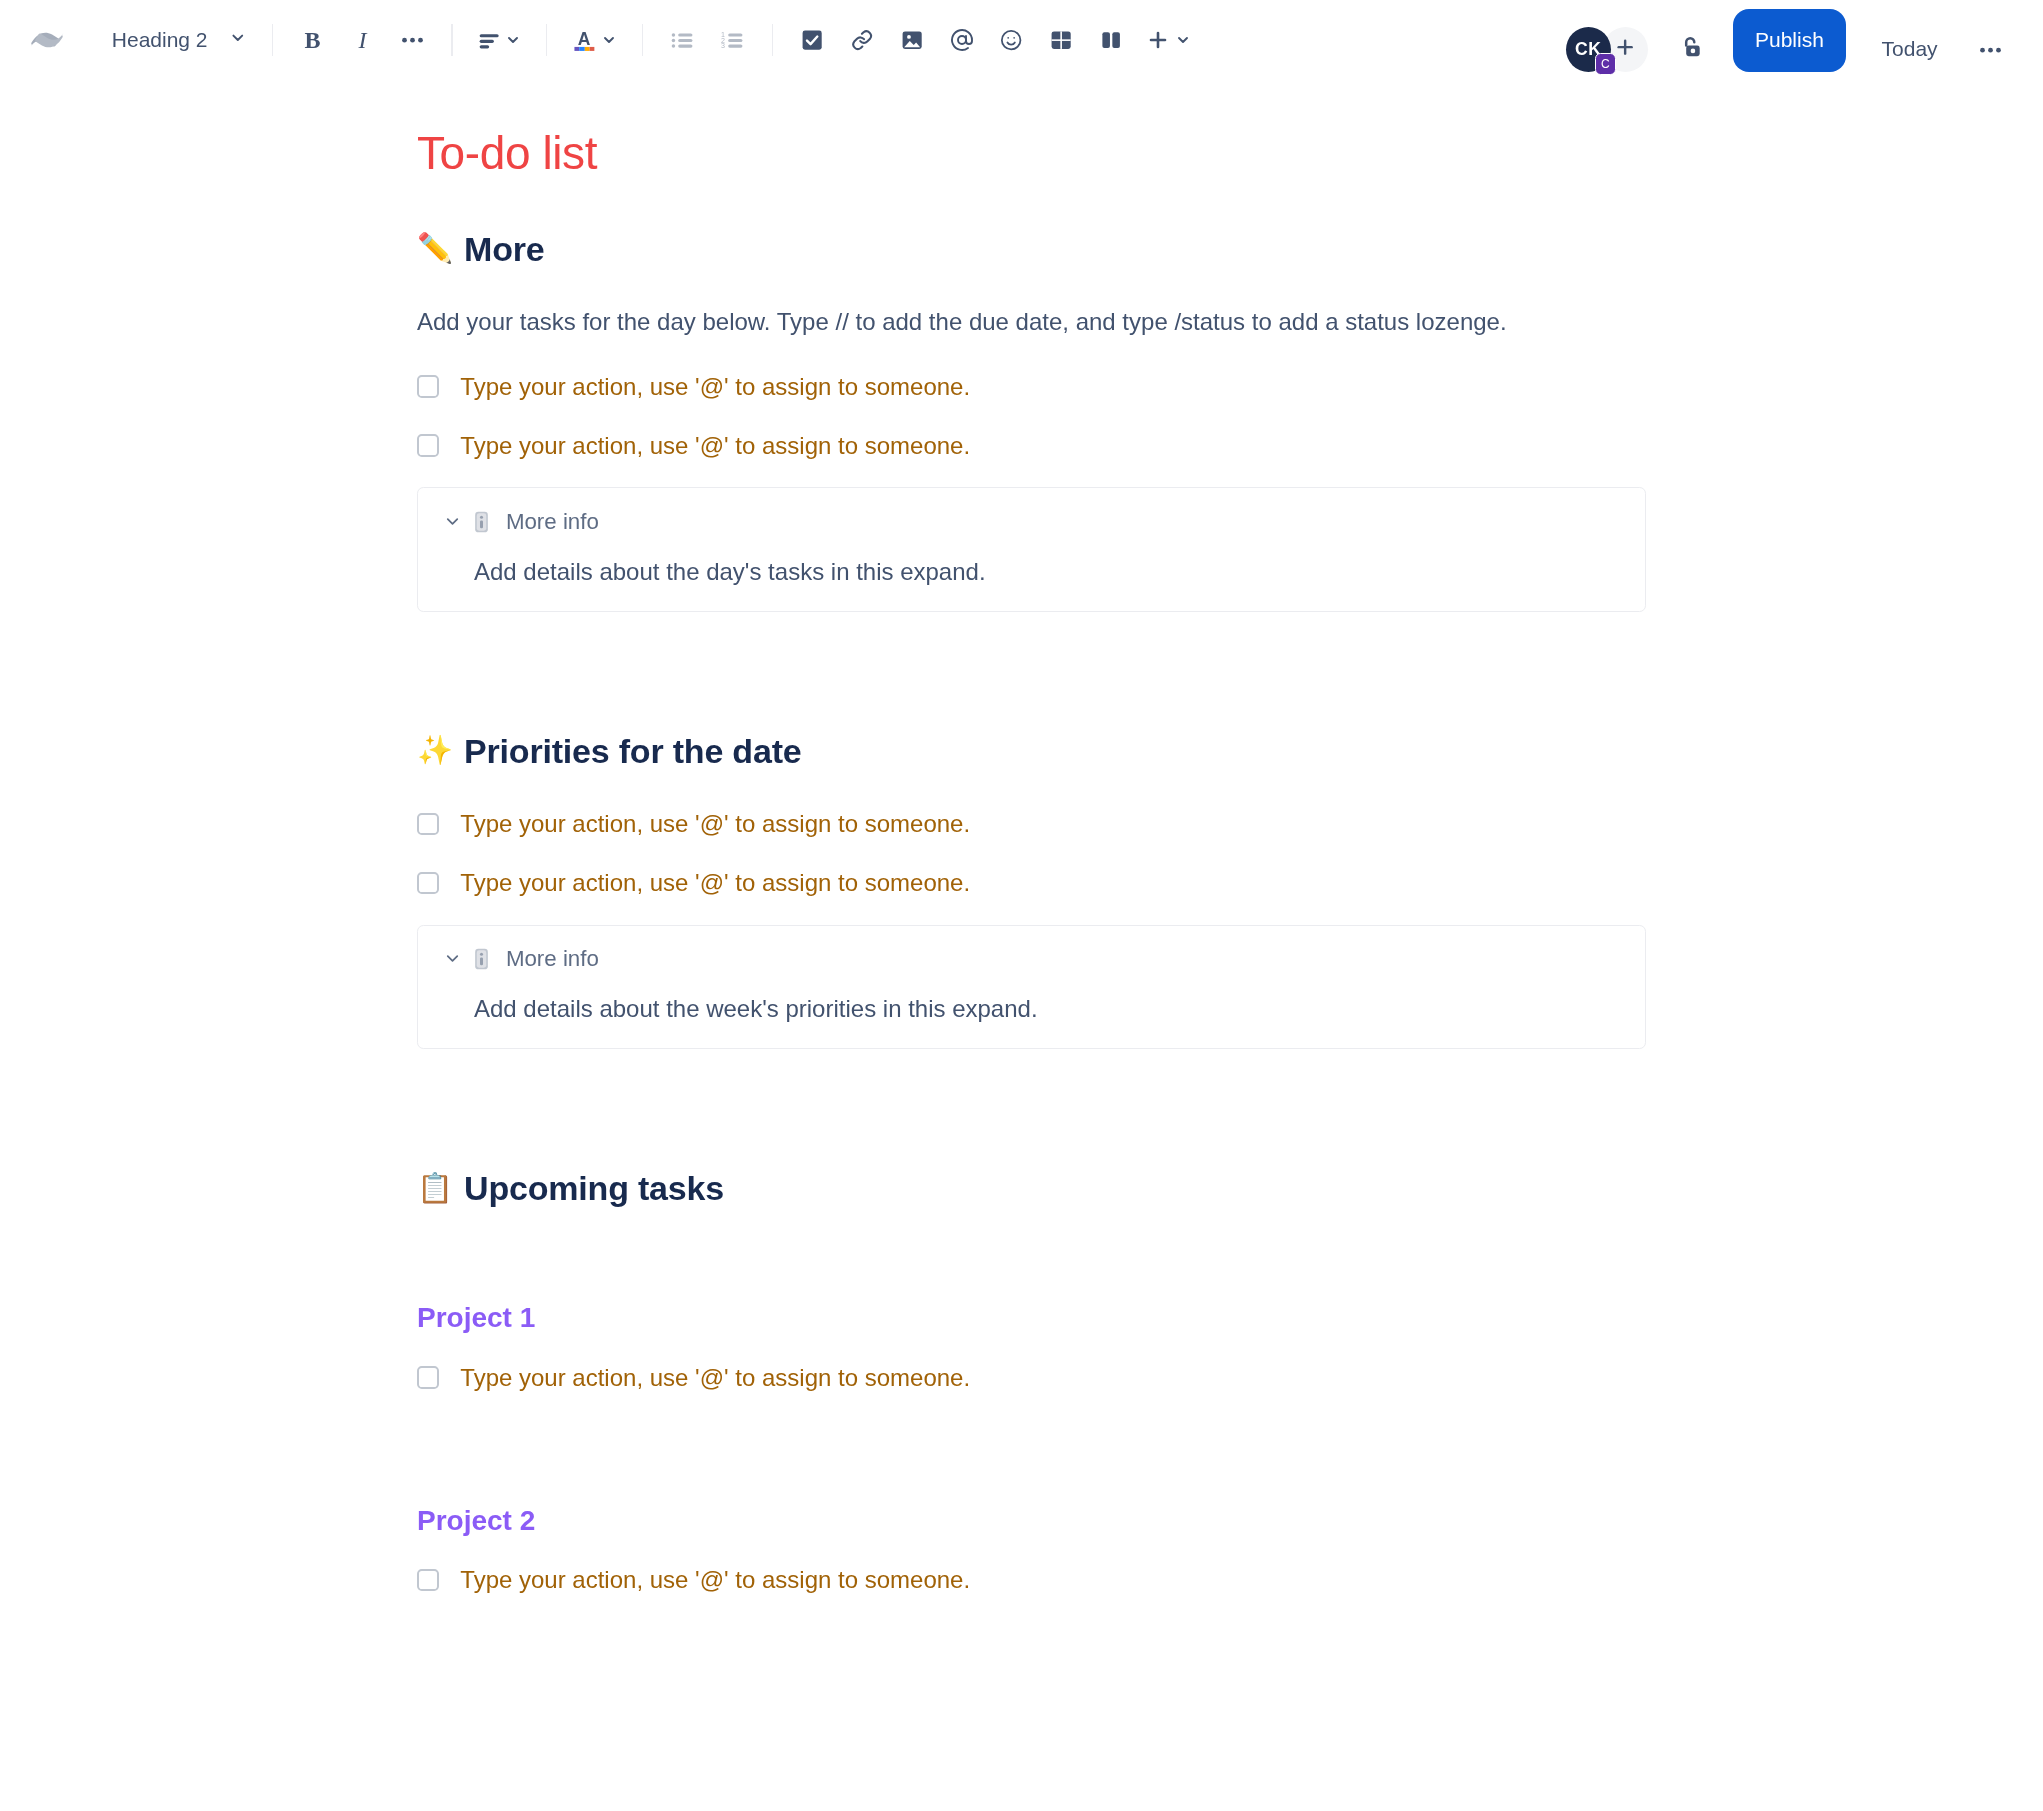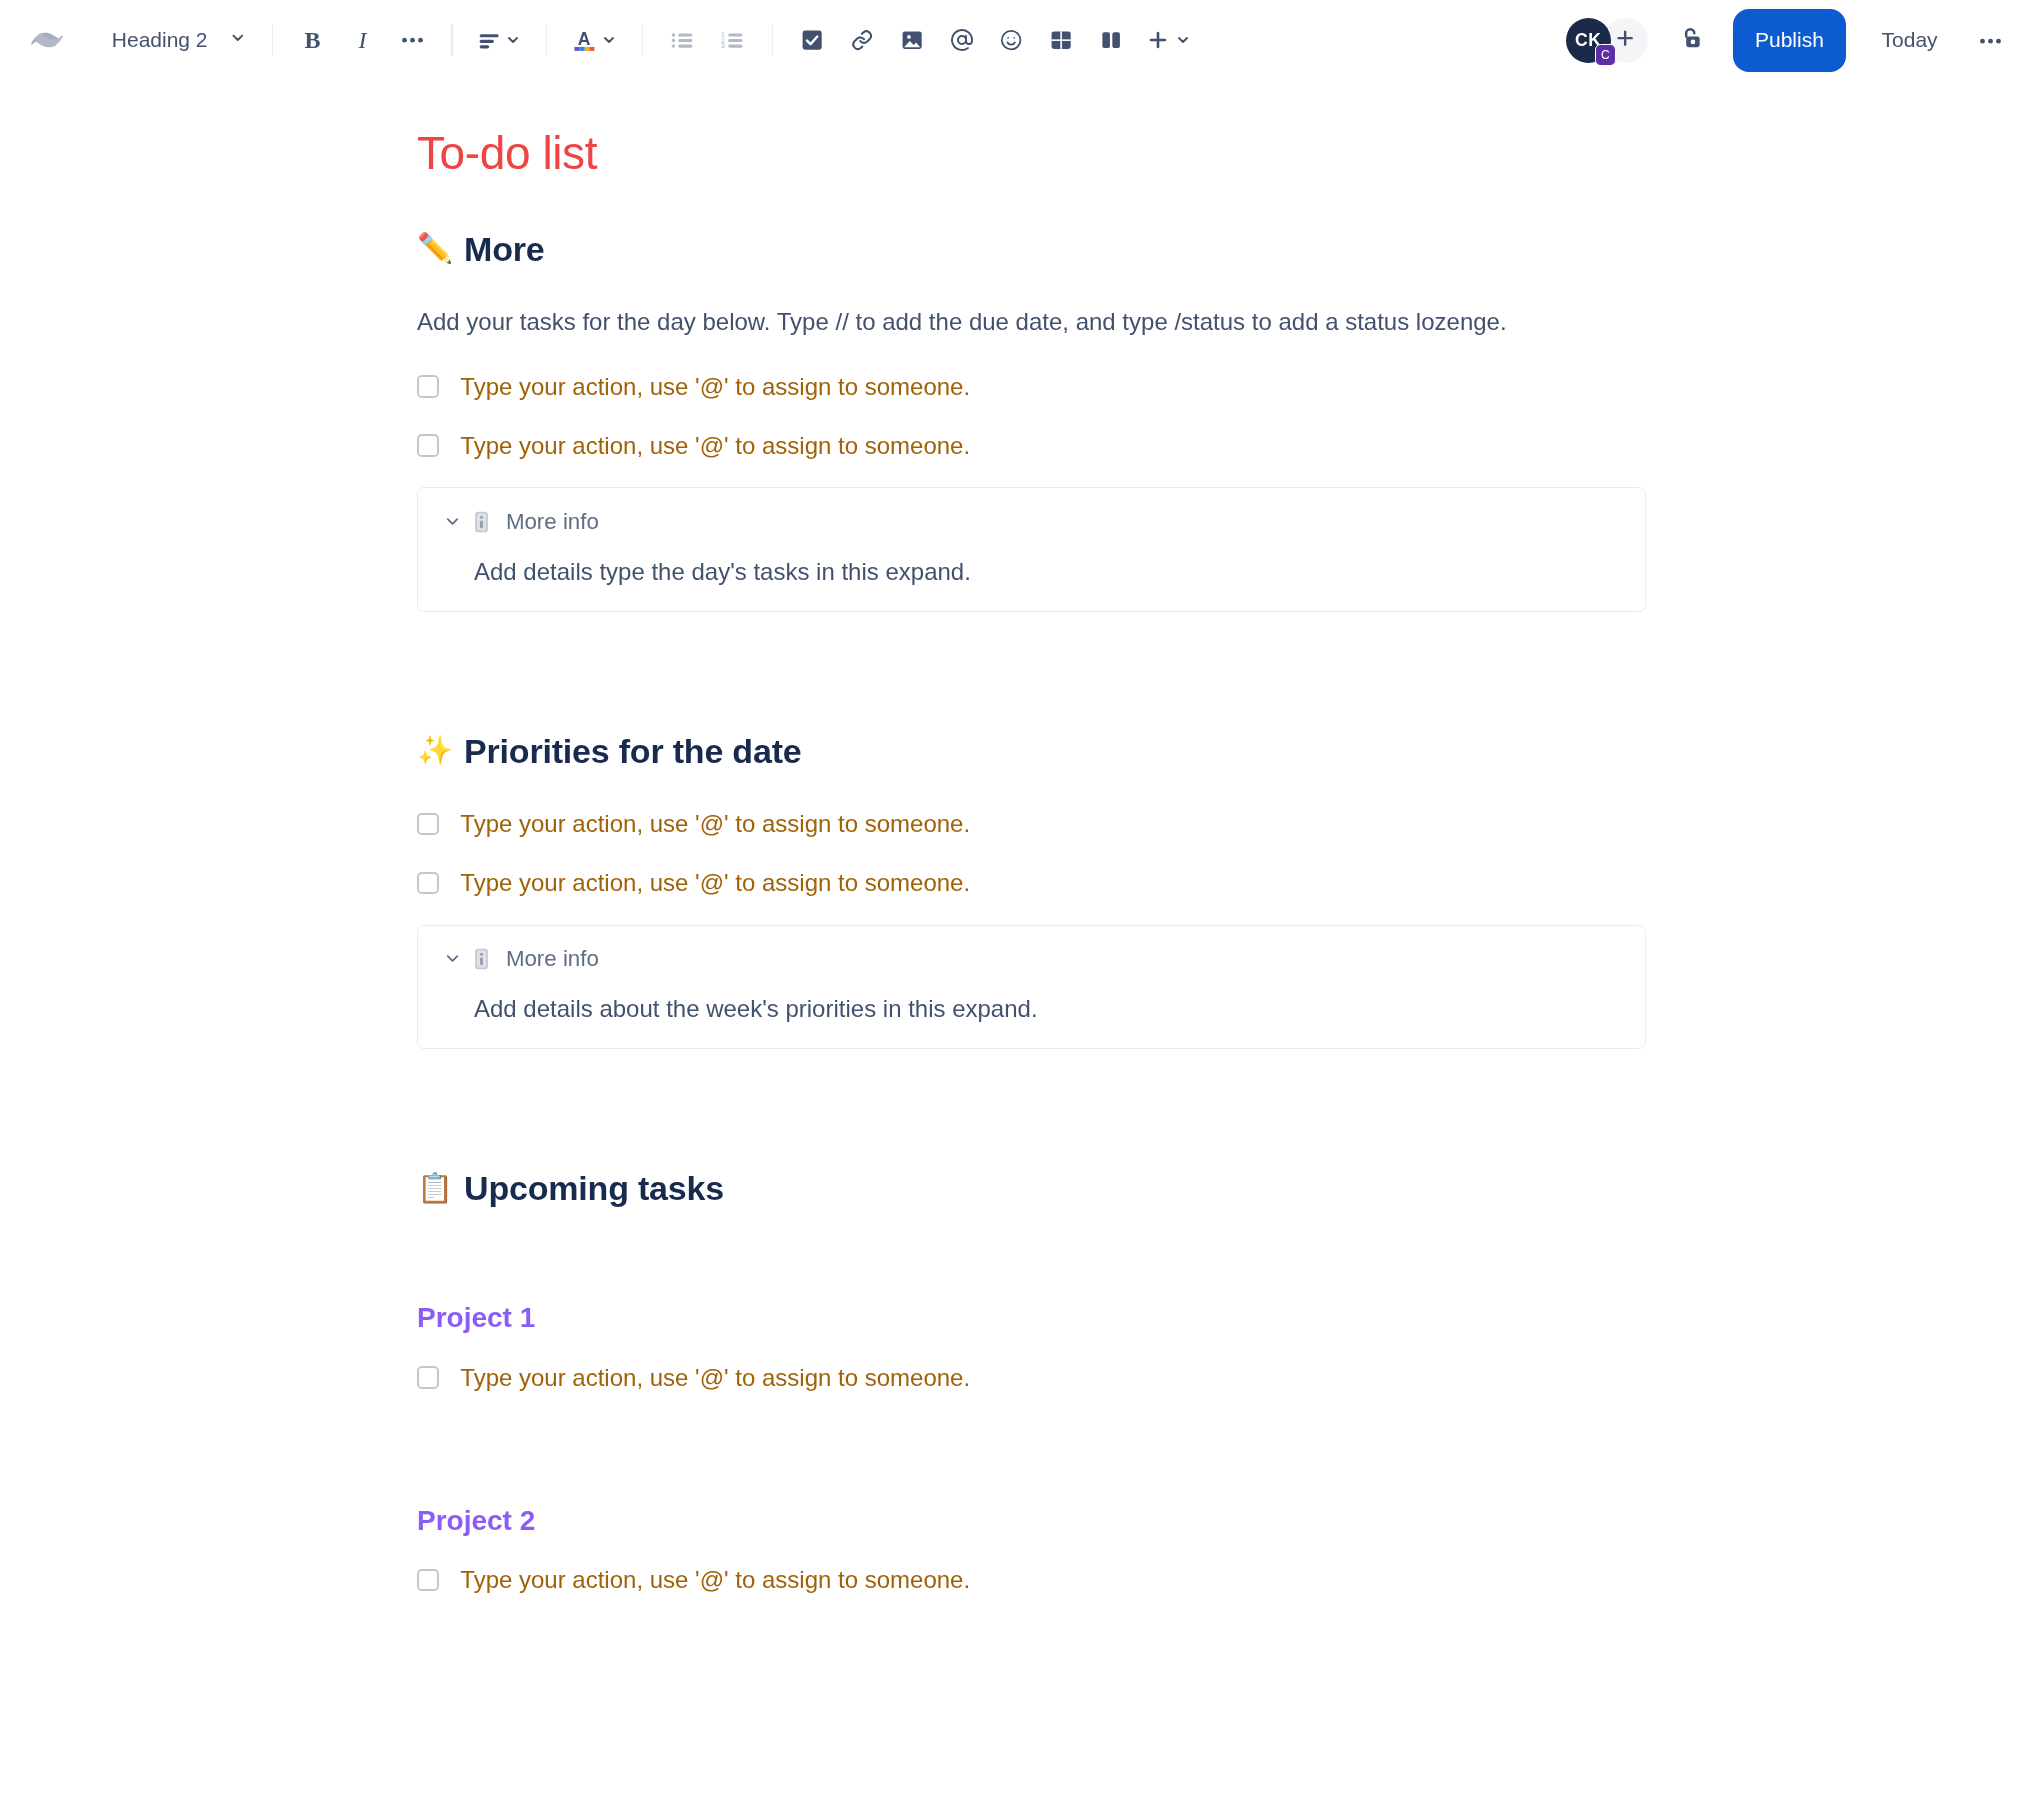--- a/index.html
+++ b/index.html
@@ -16,21 +16,21 @@
   .toolbar {
     height: 80px;
     display: flex;
     align-items: center;
     padding: 0 30px 0 24px;
     background: #ffffff;
     position: relative;
   }
   .tb-left { display: flex; align-items: center; flex: 0 0 auto; }
   .tb-spacer { flex: 1 1 auto; }
-  .tb-right { display: flex; align-items: center; flex: 0 0 auto; }
+  .tb-right { display: flex; align-items: flex-end; flex: 0 0 auto; }
 
   .logo {
     width: 45px; height: 45px;
     margin-right: 30px;
     display: flex; align-items: center; justify-content: center;
   }
 
   .style-select {
     display: flex; align-items: center;
     height: 45px;
@@ -508,21 +508,21 @@
         <span class="info-ic">
           <svg width="19" height="24" viewBox="0 0 24 30">
             <rect x="4" y="2" width="16" height="26" rx="4" fill="#C1C7D0"></rect>
             <rect x="6" y="4" width="12" height="22" rx="3" fill="#DFE1E6"></rect>
             <circle cx="12" cy="9" r="1.9" fill="#97A0AF"></circle>
             <rect x="10.1" y="13" width="3.8" height="10" rx="1.6" fill="#97A0AF"></rect>
           </svg>
         </span>
         <span class="etitle">More info</span>
       </div>
-      <div class="expand-body">Add details type the day's tasks in this expand.</div>
+      <div class="expand-body">Add details about the day's tasks in this expand.</div>
     </div>
 
     <div class="gap-lg"></div>
 
     <h2 class="sec">
       <span class="emo">✨</span>
       <span>Priorities for the date</span>
     </h2>
 
     <div class="task">

